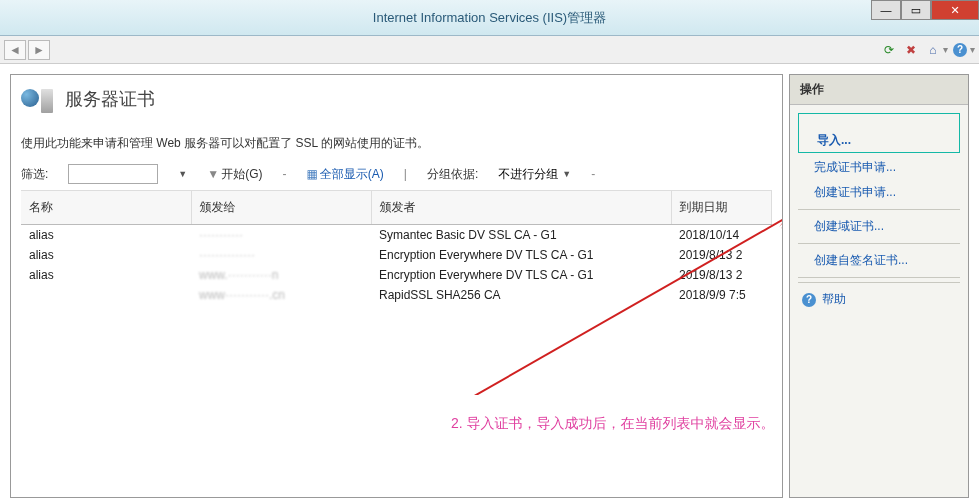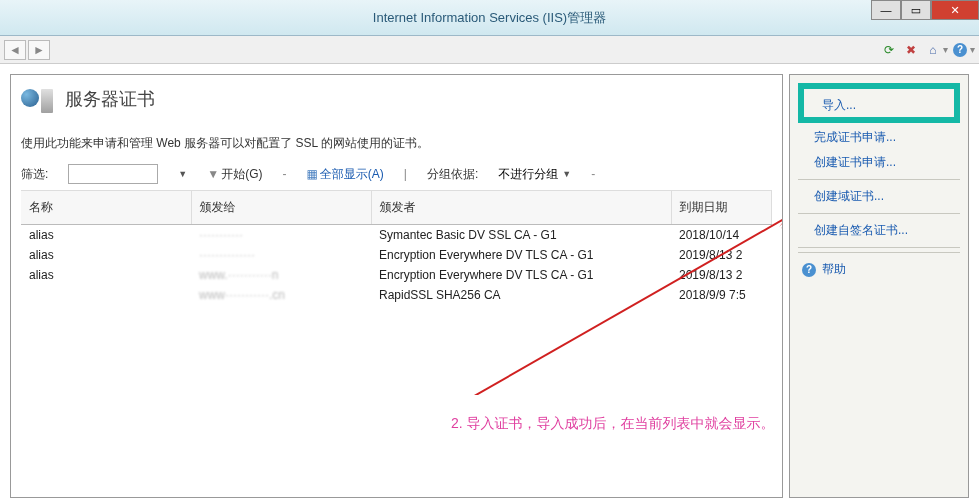--- a/index.html
+++ b/index.html
@@ -37,21 +37,21 @@
 .dd-arrow { font-size: 9px; color: #555; }
 
 .cert-table { width: 100%; border-collapse: collapse; }
 .cert-table th { text-align: left; font-weight: normal; padding: 8px 8px; border-bottom: 1px solid #bbb; border-top: 1px solid #ddd; background: #f7f7f7; color: #333; height: 22px; border-right: 1px solid #ddd; }
 .cert-table td { padding: 3px 8px; color: #222; height: 20px; white-space: nowrap; }
 .blurred { color: #bbb; filter: blur(1px); }
 
 .actions-header { background: #e0e0d8; padding: 6px 10px; border-bottom: 1px solid #bbb; font-weight: bold; color: #333; }
 .actions-body { padding: 6px 2px; }
 .action-item { padding: 4px 10px 4px 22px; color: #1a5bb0; cursor: pointer; white-space: nowrap; }
-.action-item.highlighted { border: 6px solid #14b8a6; margin: 2px 6px; padding: 8px 10px 3px 18px; }
+.action-item.highlighted { border: 1px solid #14b8a6; margin: 2px 6px; padding: 18px 10px 3px 18px; font-weight: bold; }
 .action-divider { border-top: 1px solid #c8c8c0; margin: 4px 6px; }
 .action-help { display: flex; align-items: center; gap: 6px; padding: 4px 10px; color: #1a5bb0; cursor: pointer; }
 .help-circle { width: 14px; height: 14px; border-radius: 50%; background: #4a90d0; color: #fff; display: flex; align-items: center; justify-content: center; font-size: 10px; font-weight: bold; }
 
 .annotation-arrow { position: absolute; left: 400px; top: 140px; width: 380px; height: 180px; pointer-events: none; }
 .annotation-text { position: absolute; left: 440px; top: 340px; color: #e040a0; font-size: 14px; pointer-events: none; }
 </style>
 </head>
 <body>
 
@@ -150,20 +150,21 @@
 
     <svg class="annotation-arrow">
       <line x1="380" y1="0" x2="30" y2="200" stroke="#d02020" stroke-width="2"></line>
       <polygon points="380,0 368,12 376,2 370,14" fill="#d02020"></polygon>
       <polygon points="382,-2 370,6 378,8" fill="#d02020"></polygon>
     </svg>
     <div class="annotation-text">2. 导入证书，导入成功后，在当前列表中就会显示。</div>
   </div>
 
   <div class="actions-panel">
+    <div class="actions-header">操作</div>
     <div class="actions-body">
       <div class="action-item highlighted">导入...</div>
       <div class="action-item">完成证书申请...</div>
       <div class="action-item">创建证书申请...</div>
       <div class="action-divider"></div>
       <div class="action-item">创建域证书...</div>
       <div class="action-divider"></div>
       <div class="action-item">创建自签名证书...</div>
       <div class="action-divider"></div>
       <div class="action-divider"></div>

